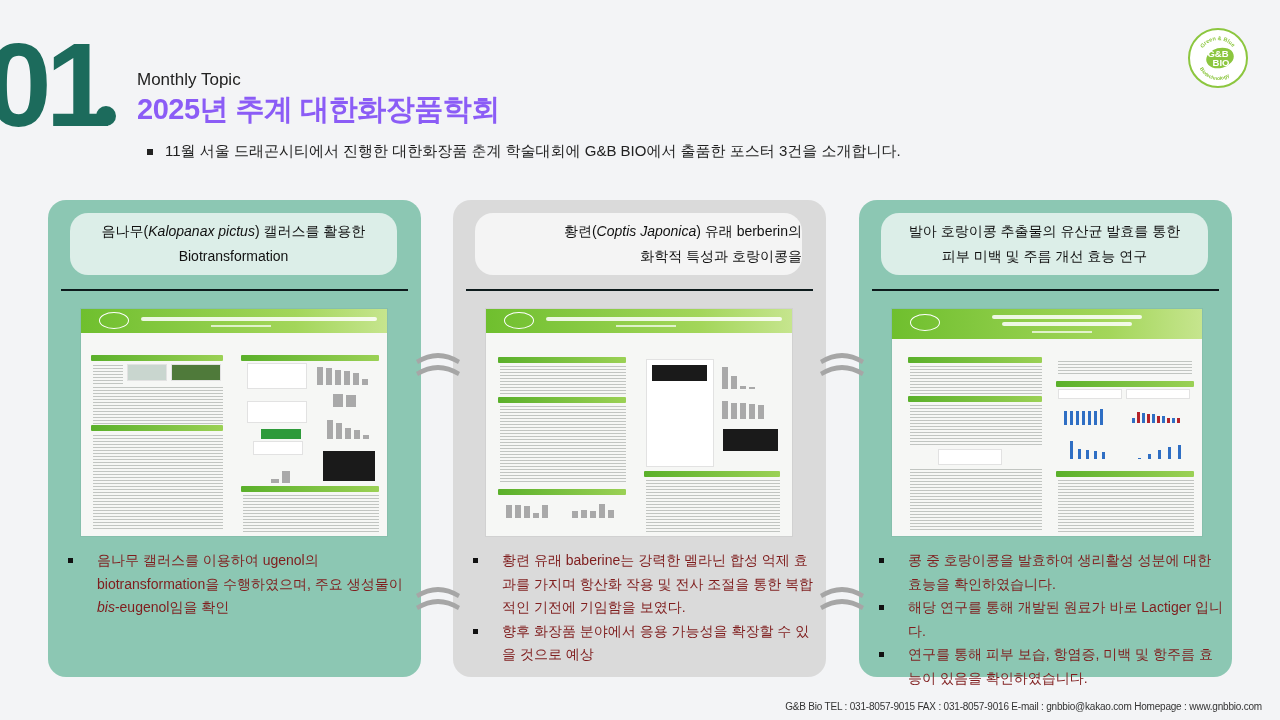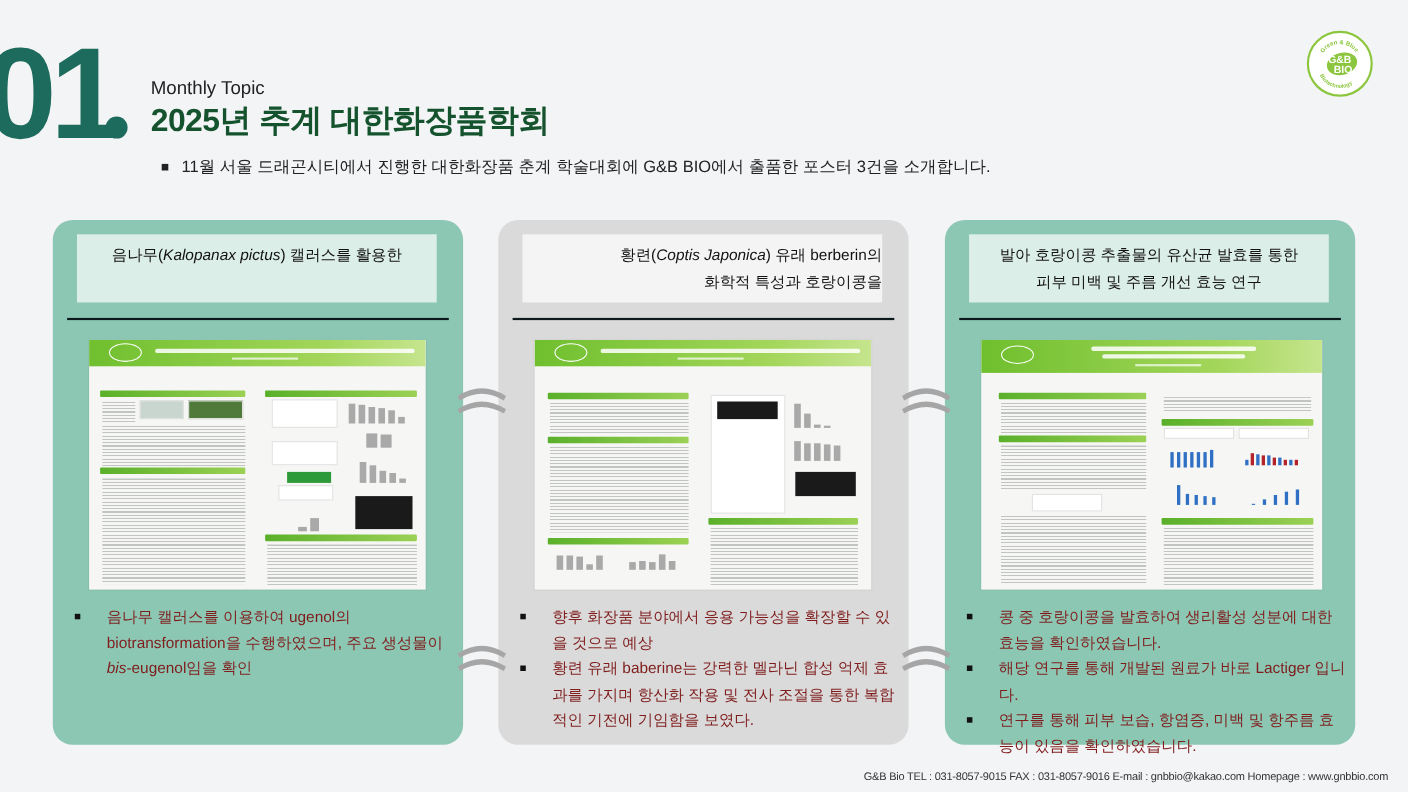--- a/index.html
+++ b/index.html
@@ -20,21 +20,21 @@
     position: absolute; left: 96px; top: 106px;
     width: 20px; height: 20px; border-radius: 50%;
     background: #1c6b5c;
   }
   .subtitle {
     position: absolute; left: 137px; top: 70px;
     font-size: 17px; color: #222;
   }
   .title {
     position: absolute; left: 137px; top: 90px;
-    font-size: 29px; font-weight: 700; color: #14532d; letter-spacing: -0.5px;
+    font-size: 29px; font-weight: 700; color: #8b5cf6; letter-spacing: -0.5px;
   }
   .intro {
     position: absolute; left: 147px; top: 142px;
     font-size: 15px; color: #222; display: flex; align-items: center;
   }
   .intro .sq { width: 6px; height: 6px; background: #222; margin-right: 12px; }
 
   .logo {
     position: absolute; left: 1188px; top: 28px;
     width: 60px; height: 60px; border-radius: 50%;
@@ -44,21 +44,21 @@
   .logo svg { width: 56px; height: 56px; }
 
   .panel {
     position: absolute; top: 200px; width: 373px; height: 477px;
     border-radius: 18px;
   }
   .panel.green { background: #8cc7b3; }
   .panel.gray { background: #dadada; }
   .panel-head {
     position: absolute; left: 22px; top: 13px; width: 327px; height: 62px;
-    border-radius: 0; text-align: center;
+    border-radius: 18px; text-align: center;
     font-size: 14px; line-height: 25px; padding-top: 6px; color: #111;
   }
   .panel.green .panel-head { background: #dceee8; }
   .panel.gray .panel-head { background: #f4f4f4; text-align: right; }
   .panel-head em { font-style: italic; }
   .panel-rule {
     position: absolute; left: 13px; top: 89px; width: 347px; height: 2px;
     background: #0d1a1c;
   }
   .poster {
@@ -147,20 +147,21 @@
     <text x="31" y="36" text-anchor="middle" font-size="9.5" fill="#fff" font-weight="700" font-family="Liberation Sans, sans-serif">BIO</text>
     <text font-size="5" fill="#8cc63f" font-family="Liberation Sans, sans-serif" font-weight="700">
       <textPath href="#arcBot" startOffset="14%">Biotechnology</textPath>
     </text>
   </svg>
 </div>
 
 <div class="panel green" style="left:48px;">
   <div class="panel-head">
     <div><span>음나무(</span><em>Kalopanax pictus</em><span>) 캘러스를 활용한</span></div>
+    <div>Biotransformation</div>
   </div>
   <div class="panel-rule"></div>
   <div class="poster" title="음나무(Kalopanax pictus) 캘러스를 활용한 Biotransformation 포스터">
     <div class="banner">
       <div class="plogo"></div>
       <div class="ptitle"></div>
       <div class="pauth"></div>
     </div>
     <div class="sec" style="left:10px;top:46px;width:132px;"></div>
     <div class="txt" style="left:12px;top:56px;width:30px;height:20px;"></div>
@@ -259,25 +260,25 @@
         <span style="height:15px"></span>
         <span style="height:14px"></span>
     </div>
     <div class="gel" style="left:237px;top:120px;width:55px;height:22px;"></div>
     <div class="sec" style="left:158px;top:162px;width:136px;"></div>
     <div class="txt" style="left:160px;top:171px;width:134px;height:52px;"></div>
   </div>
   <div class="bullets">
     <div class="bullet">
       <span class="sq"></span>
+      <span class="btxt">황련 유래 baberine는 강력한 멜라닌 합성 억제 효과를 가지며 항산화 작용 및 전사 조절을 통한 복합적인 기전에 기임함을 보였다.</span>
+    </div>
+    <div class="bullet">
+      <span class="sq"></span>
       <span class="btxt">향후 화장품 분야에서 응용 가능성을 확장할 수 있을 것으로 예상</span>
-    </div>
-    <div class="bullet">
-      <span class="sq"></span>
-      <span class="btxt">황련 유래 baberine는 강력한 멜라닌 합성 억제 효과를 가지며 항산화 작용 및 전사 조절을 통한 복합적인 기전에 기임함을 보였다.</span>
     </div>
   </div>
 </div>
 
 <div class="panel green" style="left:859px;padding-left:27px;">
   <div class="panel-head">
     <div>발아 호랑이콩 추출물의 유산균 발효를 통한</div>
     <div>피부 미백 및 주름 개선 효능 연구</div>
   </div>
   <div class="panel-rule"></div>

